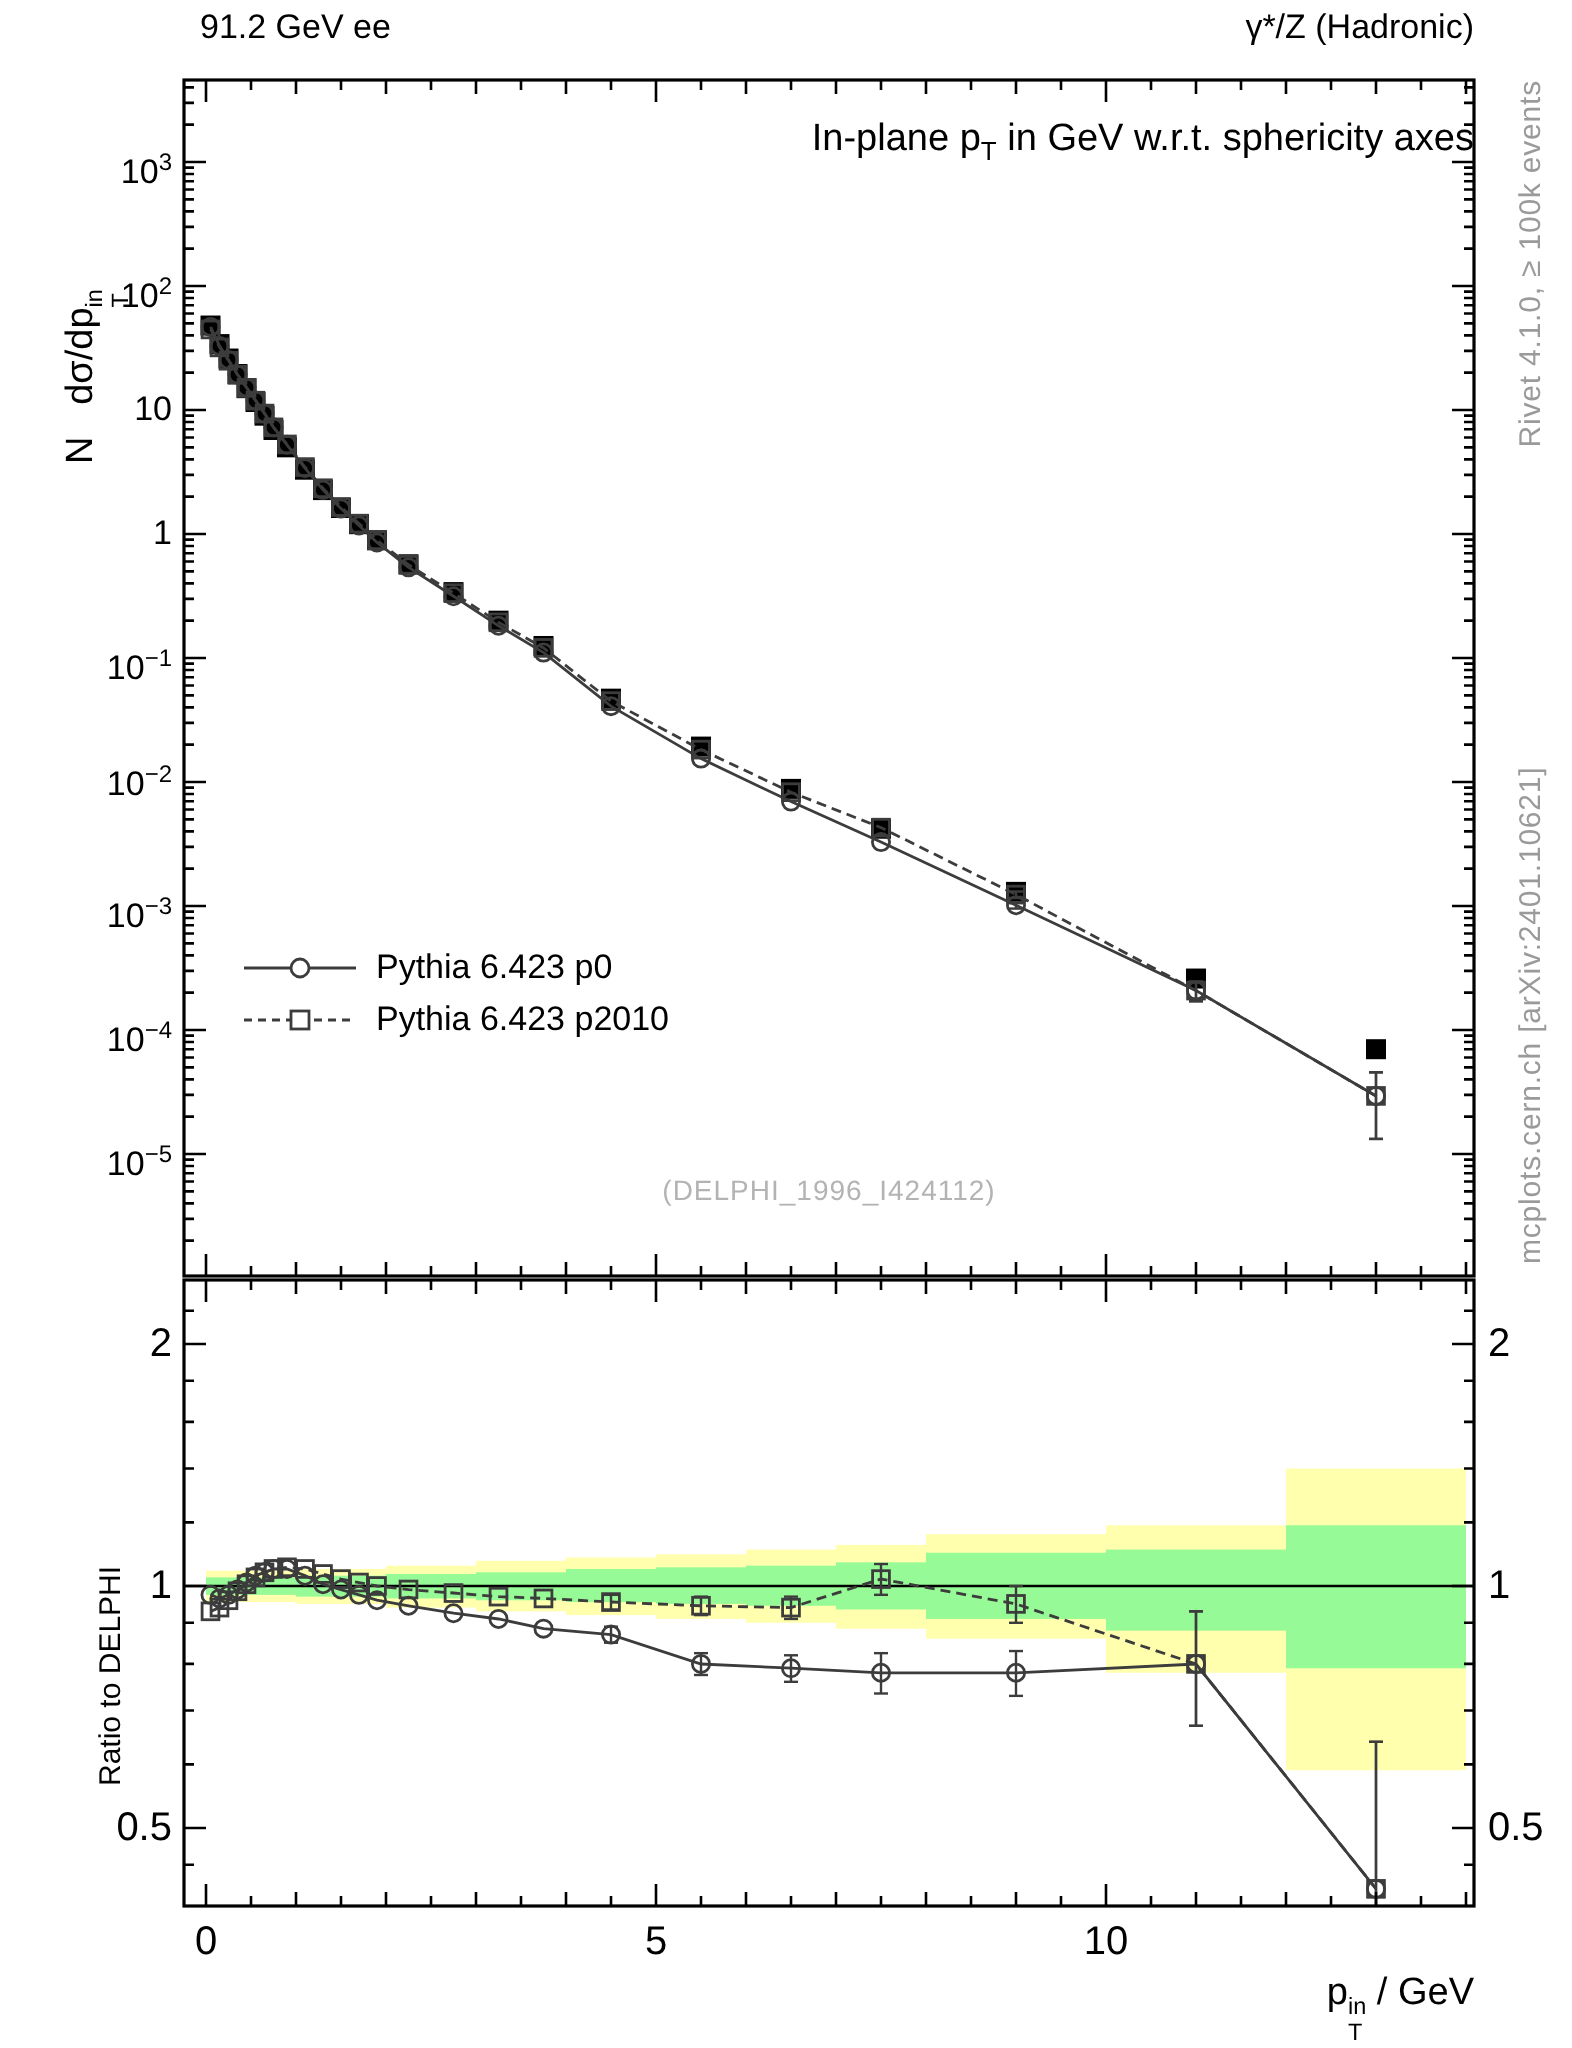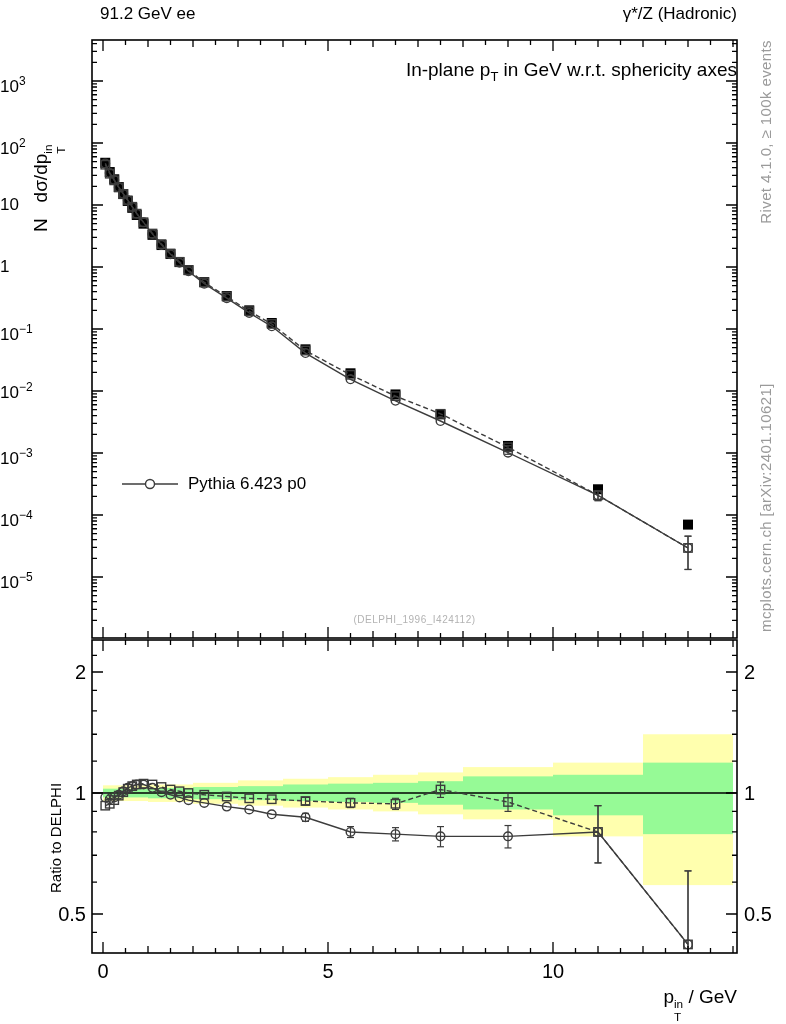--- a/index.html
+++ b/index.html
@@ -4,32 +4,32 @@
 <style>
   html,body{margin:0;padding:0;background:#fff;}
   #app{position:relative;width:786px;height:1024px;background:#fff;overflow:hidden;
        font-family:"Liberation Sans", sans-serif;color:#000;}
   .abs{position:absolute;}
   .hdr{font-size:17px;top:4px;white-space:nowrap;}
   #hdr-left{left:100px;}
   #hdr-right{right:49px;}
   #plot-title{left:92px;width:645px;top:59px;text-align:right;font-size:19px;white-space:nowrap;}
   #plot-title sub{font-size:13px;}
-  #watermark{left:92px;width:645px;top:587px;text-align:center;font-size:10px;color:#b3b3b3;letter-spacing:0.5px;margin-top:27px;}
+  #watermark{left:92px;width:645px;top:587px;text-align:center;font-size:14px;color:#b3b3b3;letter-spacing:0.5px;}
   .vnote{white-space:nowrap;font-size:15px;color:#9a9a9a;transform-origin:0 0;letter-spacing:0.4px;}
   #note-top{left:757px;top:40px;transform:rotate(-90deg) translateX(-100%);}
   #note-bottom{left:757px;top:632px;transform:rotate(-90deg);}
   #ylabel-main{left:30px;top:232px;transform:rotate(-90deg);transform-origin:0 0;
                white-space:nowrap;font-size:19px;}
   #ylabel-ratio{left:47px;top:893px;transform:rotate(-90deg);transform-origin:0 0;
                 white-space:nowrap;font-size:15px;}
   #xlabel{right:49px;top:986px;font-size:19px;white-space:nowrap;}
   .stk{display:inline-flex;flex-direction:column;align-items:flex-start;
        font-size:62%;line-height:1.05;vertical-align:-0.45em;}
-  .ytick{position:absolute;left:0;width:86px;font-size:17px;
+  .ytick{position:absolute;left:0;width:86px;text-align:right;font-size:17px;
          height:22px;line-height:22px;white-space:nowrap;}
   .ytick sup{font-size:12px;}
   .xtick{position:absolute;width:40px;text-align:center;font-size:20px;top:960px;}
   .rtick{position:absolute;font-size:20px;height:24px;line-height:24px;white-space:nowrap;}
   .rtick.left{left:0;width:86px;text-align:right;}
   .rtick.right{left:744px;text-align:left;}
   #legend{left:122px;top:471px;}
   .lrow{display:flex;align-items:center;height:26px;}
   .lglyph{width:56px;height:18px;flex:0 0 56px;}
   .ltext{margin-left:10px;font-size:17px;white-space:nowrap;}
@@ -60,20 +60,27 @@
 <div class="abs vnote" id="note-top">Rivet 4.1.0, ≥ 100k events</div>
 <div class="abs vnote" id="note-bottom">mcplots.cern.ch [arXiv:2401.10621]</div>
 
 <div class="abs" id="legend">
   <div class="lrow">
     <svg class="lglyph" viewBox="0 0 56 18">
           <line x1="0" y1="9" x2="56" y2="9" stroke="#3c3c3c" stroke-width="1.4"></line>
           <circle cx="28" cy="9" r="4.5" fill="#fff" stroke="#3c3c3c" stroke-width="1.4"></circle>
         </svg>
     <span class="ltext">Pythia 6.423 p0</span>
+  </div>
+  <div class="lrow">
+    <svg class="lglyph" viewBox="0 0 56 18">
+          <line x1="0" y1="9" x2="56" y2="9" stroke="#3c3c3c" stroke-width="1.4" stroke-dasharray="4,3"></line>
+          <rect x="23.5" y="4.5" width="9" height="9" fill="#fff" stroke="#3c3c3c" stroke-width="1.4"></rect>
+        </svg>
+    <span class="ltext">Pythia 6.423 p2010</span>
   </div>
 </div>
 
 <svg id="plot" class="abs" style="left:0;top:0" width="786" height="1024" viewBox="0 0 786 1024">
       <defs>
         <clipPath id="cm">
           <rect x="92" y="40" width="645" height="598"></rect>
         </clipPath>
         <clipPath id="cr">
           <rect x="92" y="640" width="645" height="313"></rect>

